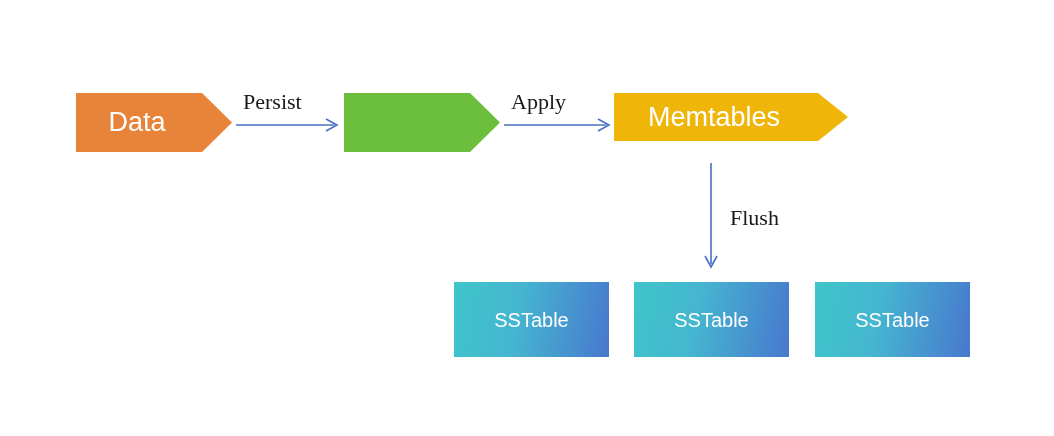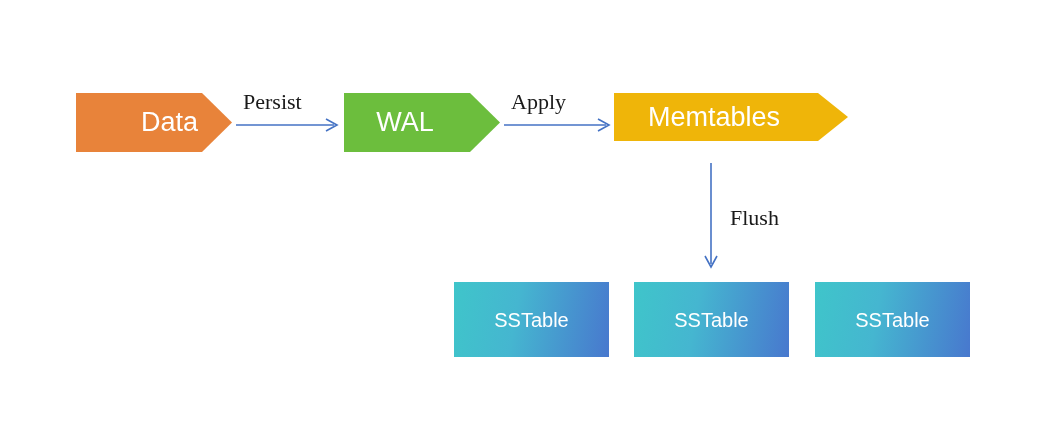--- a/index.html
+++ b/index.html
@@ -67,38 +67,37 @@
     position: absolute;
   }
 
   svg { display: block; overflow: visible; }
 </style>
 </head>
 <body>
 
 <div id="canvas">
 
-  <div class="node chevron" style="left:76px; top:93px; width:156px; height:59px;justify-content:flex-end;">
+  <div class="node chevron" style="left:76px; top:93px; width:156px; height:59px;">
     <svg class="chevron-body" viewBox="0 0 156 59" preserveAspectRatio="none">
       <polygon points="0,0 126,0 156,29.5 126,59 0,59" fill="#E8833A"></polygon>
     </svg>
     <span class="chevron-label">Data</span>
   </div>
 
   <div class="edge-label" style="left:243px; top:91px;">Persist</div>
   <svg class="connector" style="left:236px; top:114px;" width="110" height="22" viewBox="0 0 110 22">
     <line x1="0" y1="11" x2="98" y2="11" stroke="#4472C4" stroke-width="1.6"></line>
     <polyline points="90,5 101,11 90,17" fill="none" stroke="#4472C4" stroke-width="1.6"></polyline>
   </svg>
 
   <div class="node chevron" style="left:344px; top:93px; width:156px; height:59px;">
     <svg class="chevron-body" viewBox="0 0 156 59" preserveAspectRatio="none">
       <polygon points="0,0 126,0 156,29.5 126,59 0,59" fill="#6CBE3D"></polygon>
     </svg>
-    <span class="chevron-label">WAL</span>
   </div>
 
   <div class="edge-label" style="left:511px; top:91px;">Apply</div>
   <svg class="connector" style="left:504px; top:114px;" width="114" height="22" viewBox="0 0 114 22">
     <line x1="0" y1="11" x2="102" y2="11" stroke="#4472C4" stroke-width="1.6"></line>
     <polyline points="94,5 105,11 94,17" fill="none" stroke="#4472C4" stroke-width="1.6"></polyline>
   </svg>
 
   <div class="node chevron" style="left:614px; top:93px; width:234px; height:48px;">
     <svg class="chevron-body" viewBox="0 0 234 59" preserveAspectRatio="none">

